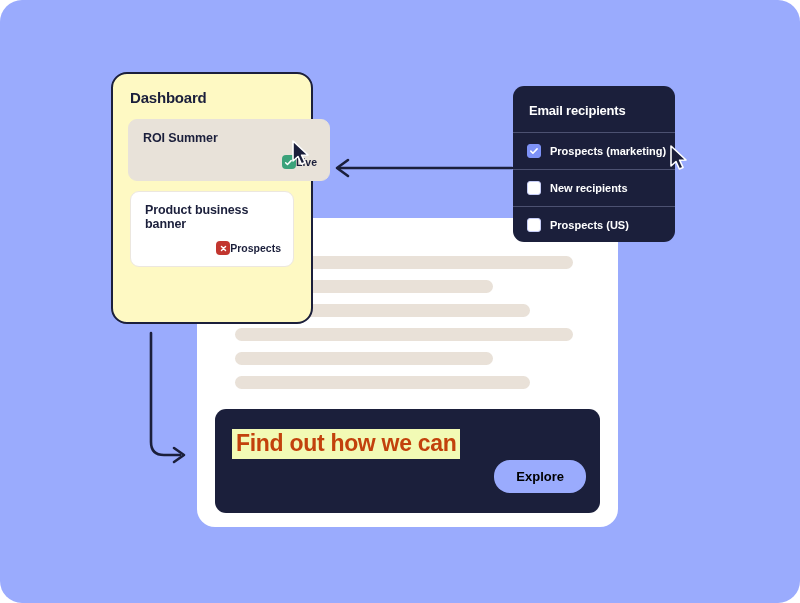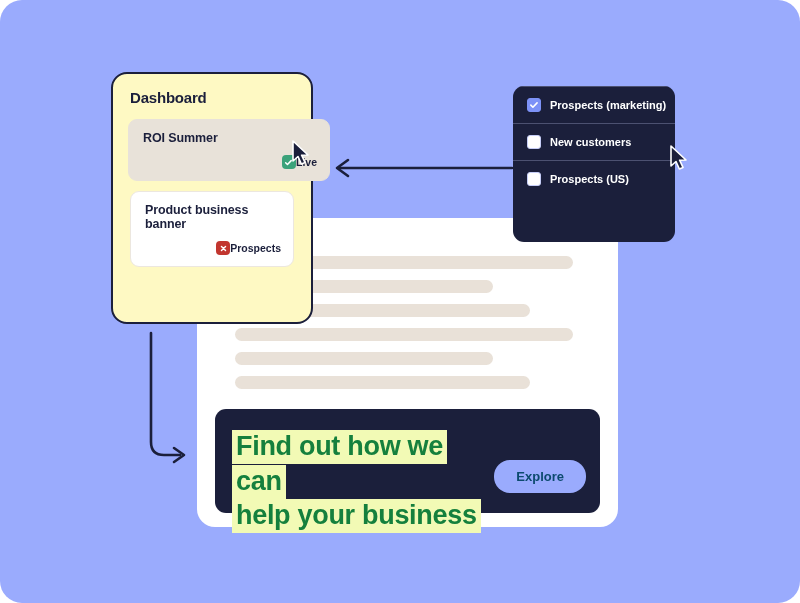--- a/index.html
+++ b/index.html
@@ -53,39 +53,39 @@
   .promo-inner {
     position: absolute;
     left: 17px;
     top: 20px;
     right: 14px;
     bottom: 16px;
     display: flex;
     align-items: flex-start;
   }
   .promo-text {
-    font-size: 27px;
+    font-size: 23px;
     font-weight: 700;
     line-height: 1.28;
-    color: #15803d;
+    color: #c2410c;
     letter-spacing: -0.3px;
     max-width: 258px;
   }
   .promo-text span.hl {
     background: #f2fab5;
     box-decoration-break: clone;
     -webkit-box-decoration-break: clone;
     padding: 1px 4px 3px 4px;
   }
   .explore-btn {
     position: absolute;
     right: 14px;
     bottom: 20px;
     background: #9aabfd;
-    color: #0c4a6e;
+    color: #000000;
     font-size: 13px;
     font-weight: 700;
     border: none;
     border-radius: 16px;
     padding: 9px 22px;
     cursor: pointer;
     font-family: "Liberation Sans", sans-serif;
   }
 
   
@@ -224,21 +224,21 @@
       <div class="doc-line" style="width:338px"></div>
       <div class="doc-line" style="width:258px"></div>
       <div class="doc-line" style="width:295px"></div>
       <div class="doc-line" style="width:338px"></div>
       <div class="doc-line" style="width:258px"></div>
       <div class="doc-line" style="width:295px"></div>
     </div>
 
     <div class="promo">
       <div class="promo-inner">
-        <div class="promo-text"><span class="hl">Find out how we can</span><br><span class="hl">help your business</span></div>
+        <div class="promo-text"><span class="hl">Find out how we can</span><br></div>
       </div>
       <button class="explore-btn">Explore</button>
     </div>
   </div>
 
   <svg class="arrow-svg" style="left:130px; top:320px; width:80px; height:160px;" viewBox="0 0 80 160">
     <path d="M21,13 L21,122 Q21,135 34,135 L50,135" fill="none" stroke="#1b1f3b" stroke-width="2.6" stroke-linecap="round"></path>
     <path d="M44,128 L54,135 L44,142" fill="none" stroke="#1b1f3b" stroke-width="2.6" stroke-linecap="round" stroke-linejoin="round"></path>
   </svg>
 
@@ -278,33 +278,34 @@
       </div>
 
     </div>
   </div>
 
   <svg class="cursor" style="left:291px; top:140px; width:22px; height:28px;" viewBox="0 0 22 28">
     <path d="M2,1 L2,21 L7,16.5 L10.4,24 L14,22.4 L10.6,15.2 L17,15 Z" fill="#1b1f3b" stroke="#ffffff" stroke-width="1.6" stroke-linejoin="round"></path>
   </svg>
 
   <div class="email-panel">
+    <div class="email-title">Email recipients</div>
 
     <div class="email-row">
       <span class="cbox checked">
         <svg width="10" height="10" viewBox="0 0 12 12">
             <path d="M2.2,6.2 L4.7,8.7 L9.7,3.4" fill="none" stroke="#ffffff" stroke-width="1.9" stroke-linecap="round" stroke-linejoin="round"></path>
           </svg>
       </span>
       <span class="email-label">Prospects (marketing)</span>
     </div>
 
     <div class="email-row">
       <span class="cbox"></span>
-      <span class="email-label">New customers</span>
+      <span class="email-label">New recipients</span>
     </div>
 
     <div class="email-row">
       <span class="cbox"></span>
       <span class="email-label">Prospects (US)</span>
     </div>
   </div>
 
   <svg class="cursor" style="left:669px; top:145px; width:22px; height:28px;" viewBox="0 0 22 28">
     <path d="M2,1 L2,21 L7,16.5 L10.4,24 L14,22.4 L10.6,15.2 L17,15 Z" fill="#1b1f3b" stroke="#ffffff" stroke-width="1.6" stroke-linejoin="round"></path>

